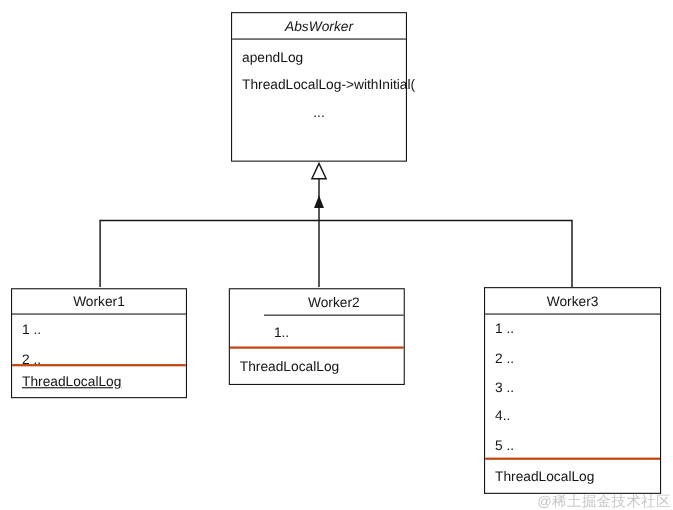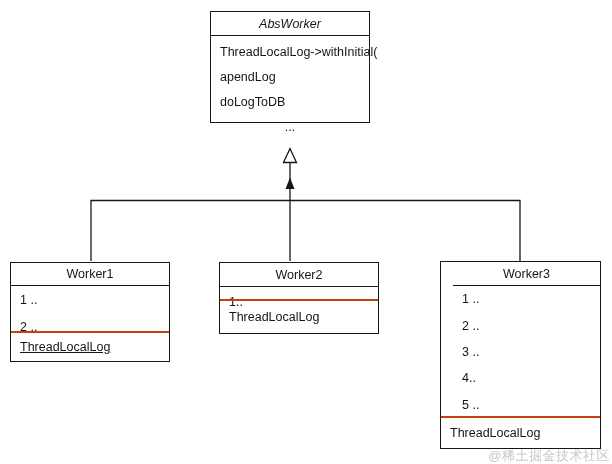--- a/index.html
+++ b/index.html
@@ -39,39 +39,39 @@
   .uml-methods {
     border-top: 2px solid #c2410c;
     display: flex;
     align-items: center;
     padding-left: 9px;
     white-space: nowrap;
   }
   .underlined { text-decoration: underline; }
 
   
-  #cls-absworker { left: 210px; top: 11px; width: 160px; height: 112px; }
+  #cls-absworker { left: 210px; top: 11px; width: 160px; height: 136px; }
   #cls-absworker .uml-title { height: 24px; }
   #cls-absworker .uml-body { padding-top: 3px; }
   #cls-absworker .uml-line { height: 25px; }
 
   
   #cls-worker1 { left: 10px; top: 262px; width: 160px; height: 100px; }
   #cls-worker1 .uml-title { height: 23px; }
   #cls-worker1 .uml-line { height: 27px; }
   #cls-worker1 .uml-methods { position: absolute; left: 0; right: 0; bottom: 0; height: 30px; }
 
   
-  #cls-worker2 { left: 219px; top: 262px; width: 160px; height: 72px; }
+  #cls-worker2 { left: 208px; top: 262px; width: 160px; height: 88px; padding-left: 31px; }
   #cls-worker2 .uml-title { height: 24px; }
   #cls-worker2 .uml-line { height: 30px; }
   #cls-worker2 .uml-methods { position: absolute; left: 0; right: 0; bottom: 0; height: 34px; }
 
   
-  #cls-worker3 { left: 440px; top: 261px; width: 161px; height: 188px; padding-left: 12px; }
+  #cls-worker3 { left: 440px; top: 261px; width: 161px; height: 188px; }
   #cls-worker3 .uml-title { height: 24px; }
   #cls-worker3 .uml-line { height: 26.4px; }
   #cls-worker3 .uml-methods { position: absolute; left: 0; right: 0; bottom: 0; height: 32px; }
 
   .connectors {
     position: absolute;
     left: 0; top: 0;
     width: 612px; height: 464px;
     pointer-events: none;
   }
@@ -101,23 +101,22 @@
     <line x1="520" y1="200.5" x2="520" y2="261" stroke="#161616" stroke-width="1.3"></line>
 
     <polygon points="290,148.5 283.5,162.5 296.5,162.5" fill="#ffffff" stroke="#161616" stroke-width="1.3"></polygon>
 
     <polygon points="290,177.5 285.5,189 294.5,189" fill="#161616"></polygon>
   </svg>
 
   <div class="uml-class" id="cls-absworker">
     <div class="uml-title italic">AbsWorker</div>
     <div class="uml-body">
+      <div class="uml-line">apendLog</div>
       <div class="uml-line">ThreadLocalLog-&gt;withInitial(</div>
-      <div class="uml-line">apendLog</div>
-      <div class="uml-line">doLogToDB</div>
       <div class="uml-line centered">...</div>
     </div>
   </div>
 
   <div class="uml-class" id="cls-worker1">
     <div class="uml-title">Worker1</div>
     <div class="uml-body">
       <div class="uml-line">1 ..</div>
       <div class="uml-line">2 ..</div>
     </div>

